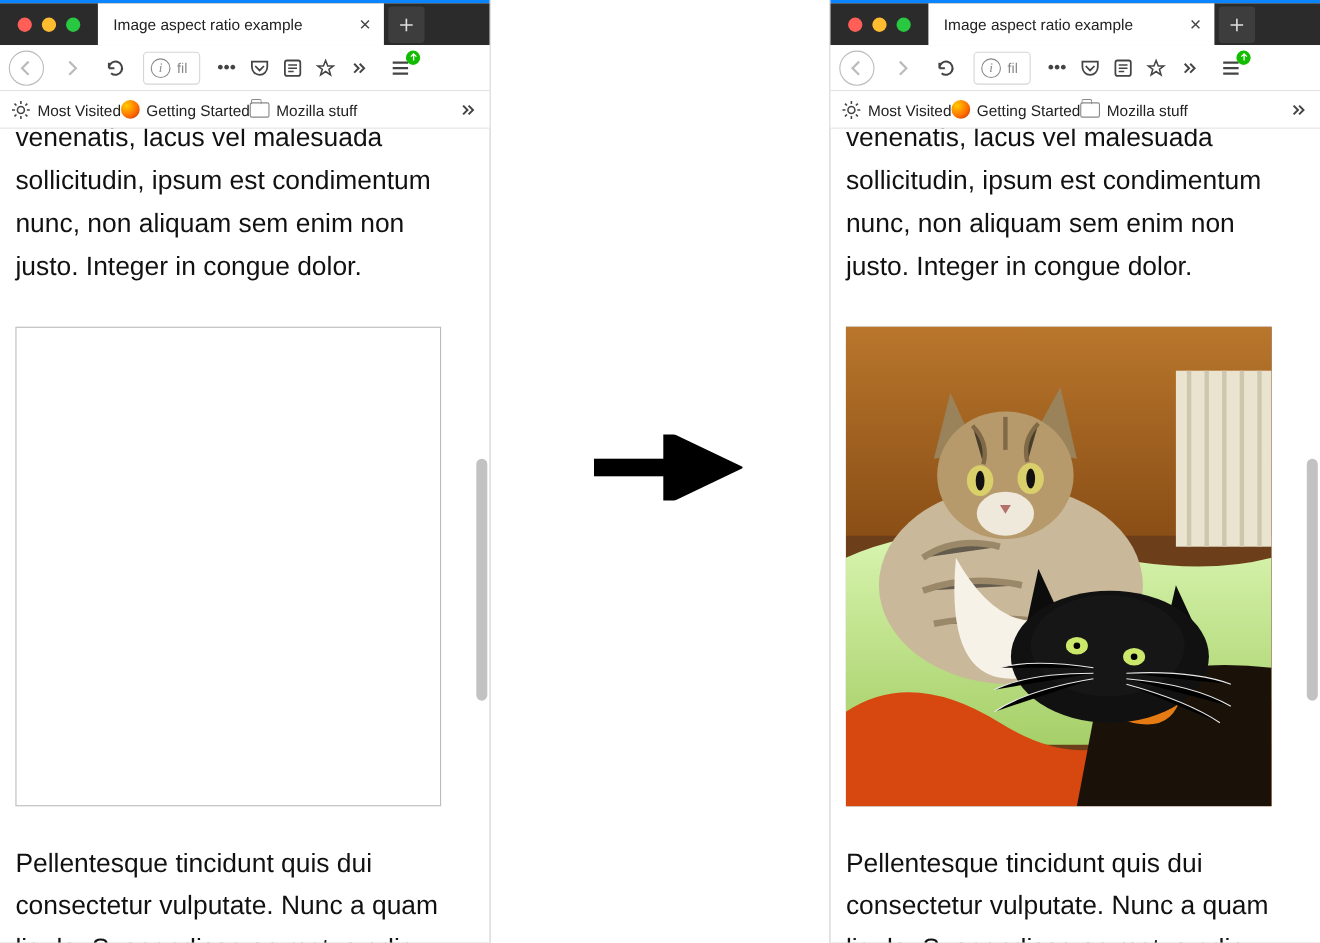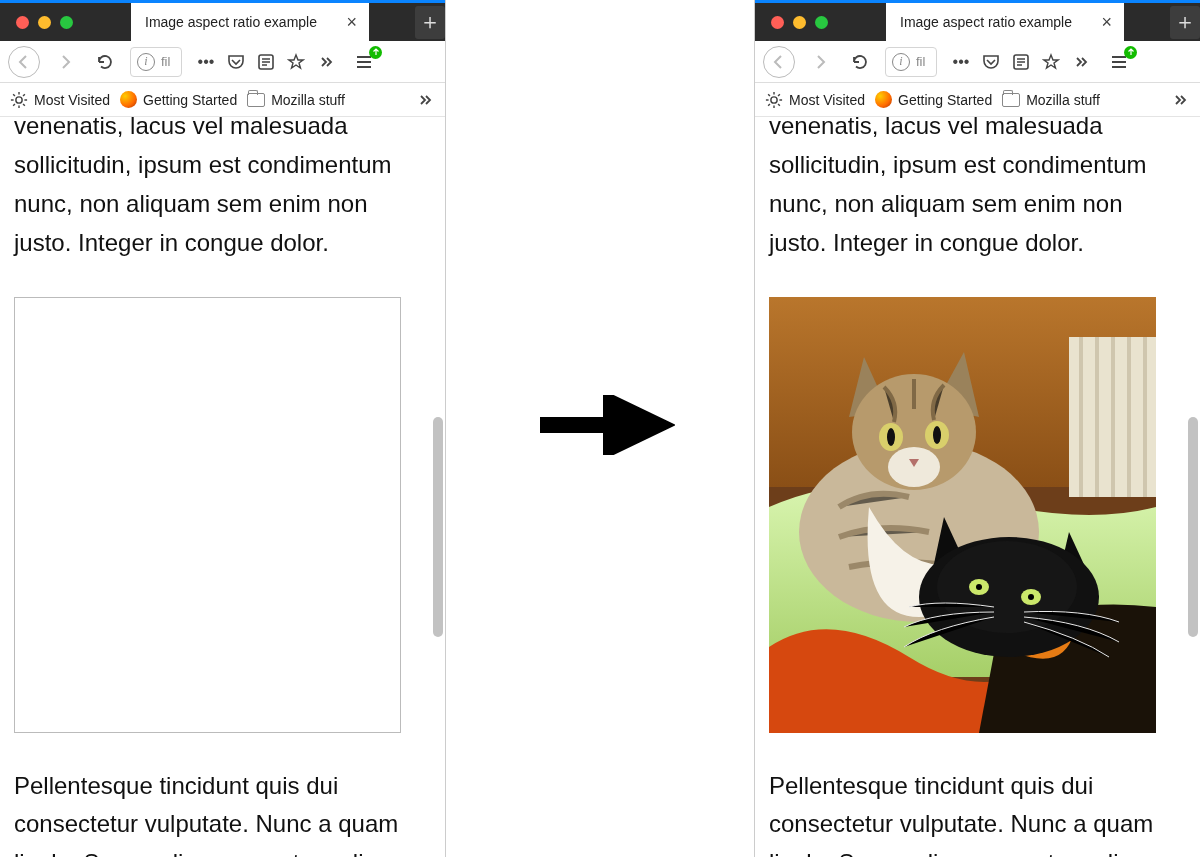--- a/index.html
+++ b/index.html
@@ -23,21 +23,20 @@
   }
   .browser-window.left  { left: 0;   top: 0; height: 857px; }
   .browser-window.right { left: 755px; top: 0; height: 857px; }
 
   .tabbar {
     height: 38px;
     background: #2b2b2b;
     display: flex;
     align-items: center;
     color: #ddd;
-    gap: 42px;
   }
   .traffic-lights {
     display: flex;
     gap: 9px;
     padding: 0 16px;
   }
   .dot { width: 13px; height: 13px; border-radius: 50%; }
   .dot.close-btn { background:#ff5f57;}
   .dot.min-btn   { background:#febc2e;}
   .dot.max-btn   { background:#28c840;}
@@ -120,21 +119,20 @@
     background:#12bc00;font-size:9px;color:#fff;display:flex;align-items:center;justify-content:center;
   }
 
   .bookmarks {
     height:34px;
     background:#fff;
     border-bottom:1px solid #e4e4e4;
     display:flex;
     align-items:center;
     padding:0 10px;
-    gap:10px;
     font-size:14px;
     color:#222;
   }
   .bookmark-item{display:flex;align-items:center;gap:6px;}
   .gear{width:18px;height:18px;}
   .fox{width:17px;height:17px;border-radius:50%;background:radial-gradient(circle at 30% 30%, #ffcc00, #ff6a00 60%, #a62d00);}
   .folder{width:18px;height:14px;border:1.5px solid #888;border-radius:2px;position:relative;}
   .folder::before{content:"";position:absolute;top:-4px;left:0;width:8px;height:4px;border:1.5px solid #888;border-bottom:none;border-radius:2px 2px 0 0;}
 
   .page{

